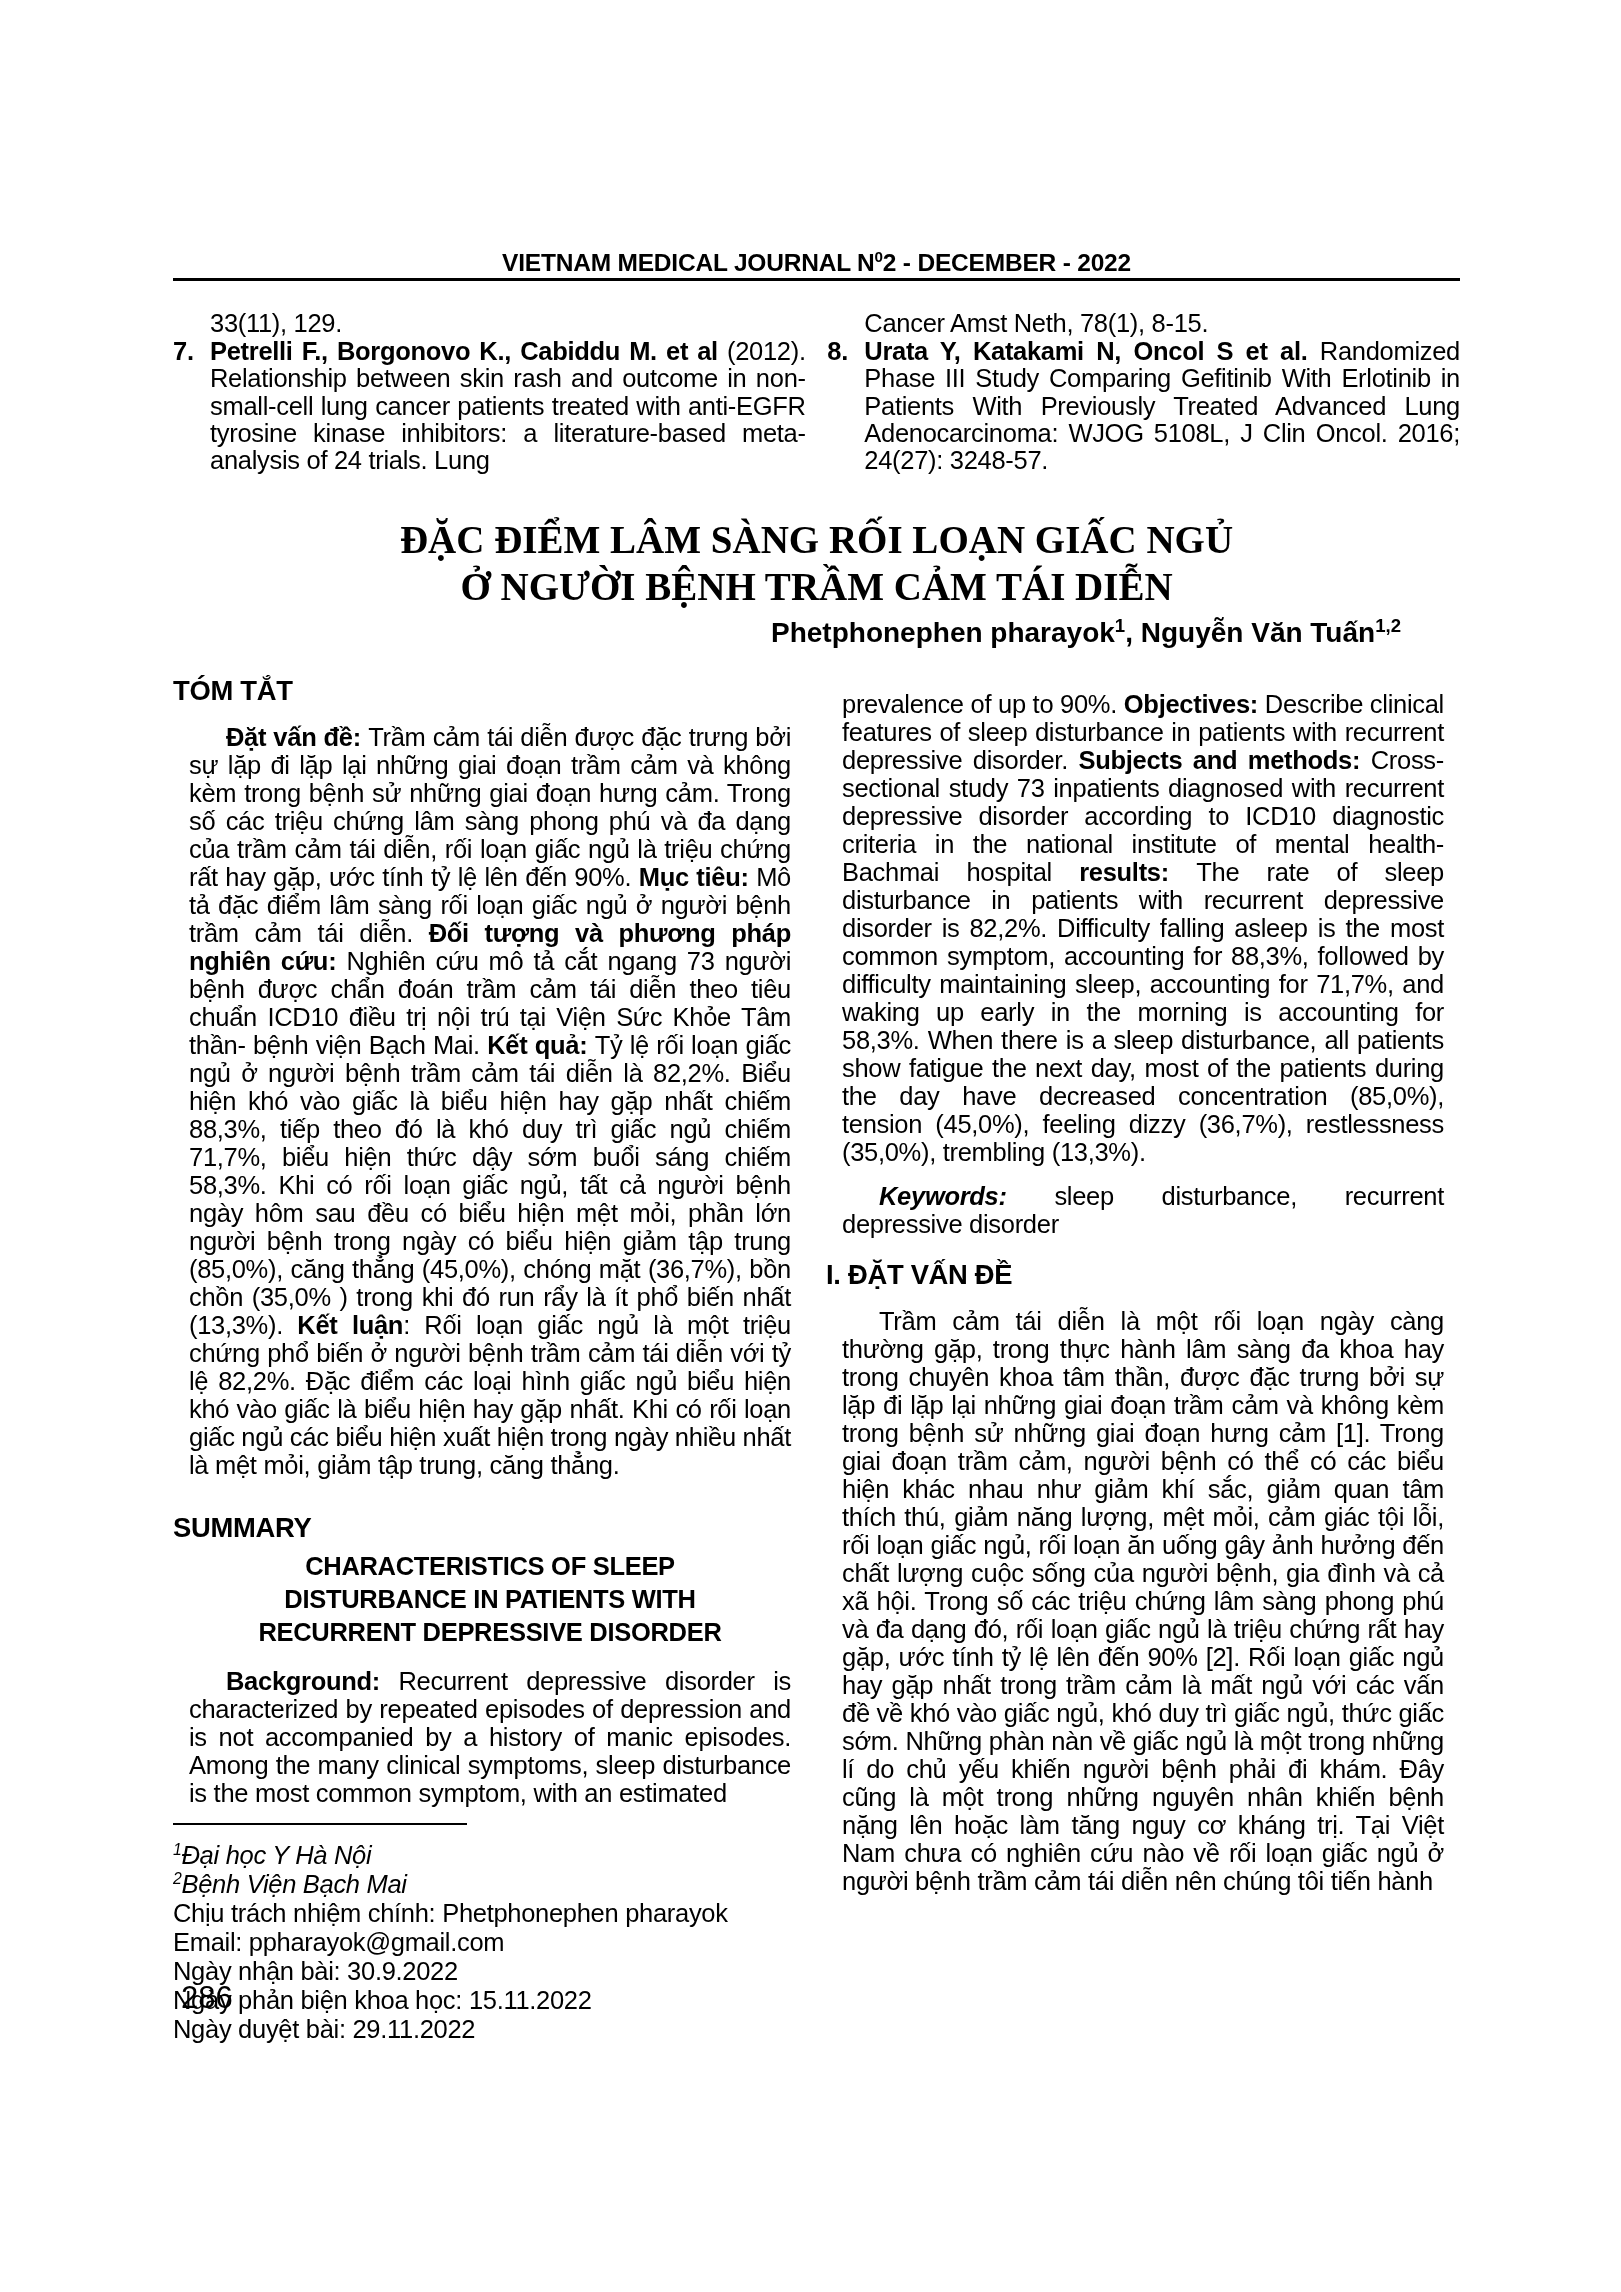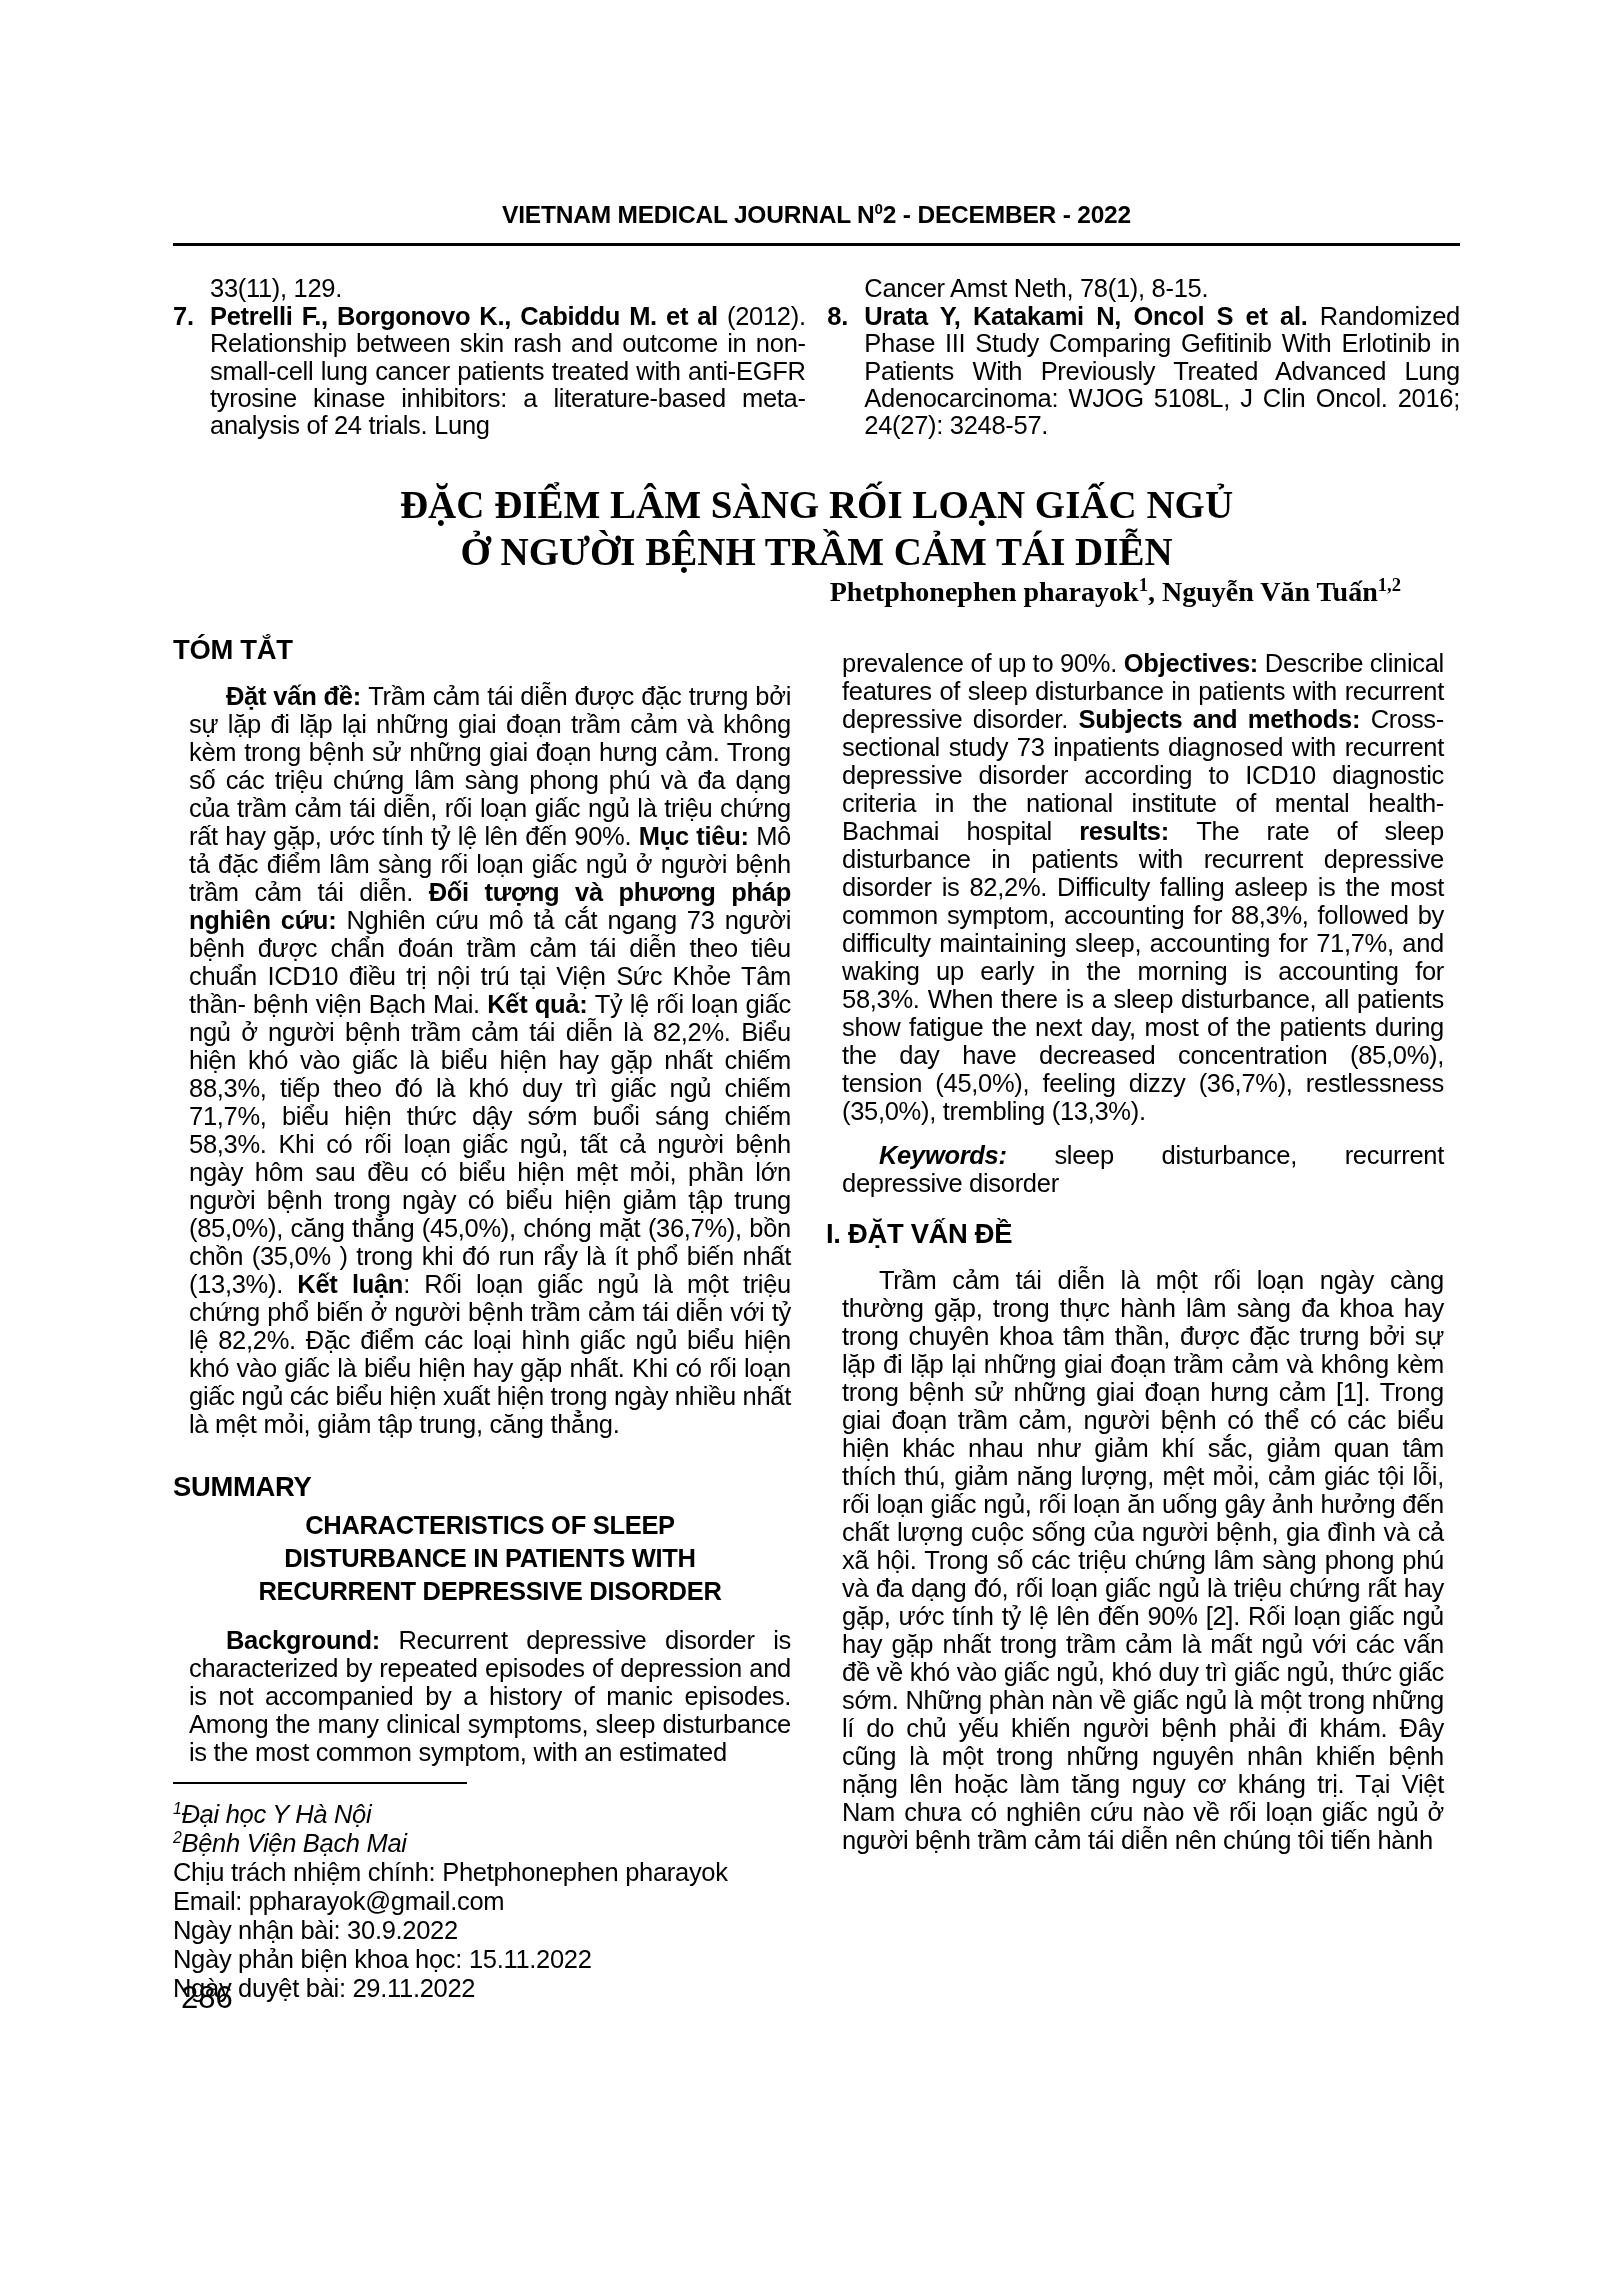--- a/index.html
+++ b/index.html
@@ -17,22 +17,23 @@
   .b { font-weight:700; }
   .i { font-style:italic; }
 
   
   .masthead {
     text-align:center;
     font-weight:700;
     font-size:24.5px;
     line-height:27.4px;
     letter-spacing:-0.2px;
-    padding-bottom:15px;
+    padding-bottom:2px;
     border-bottom:3.9px solid #000;
+    margin-top:48px;
   }
 
   
   .refs {
     display:grid;
     grid-template-columns:1fr 1fr;
     column-gap:21.6px;
     margin-top:29px;
     font-size:25.5px;
     line-height:27.4px;
@@ -49,24 +50,24 @@
     margin:41px 0 0;
     text-align:center;
     font-family:"Liberation Serif","DejaVu Serif",serif;
     font-size:39px;
     line-height:47px;
     font-weight:700;
     letter-spacing:0;
   }
   .title-line { display:block; }
   .authors {
-    margin-top:0;
+    margin-top:6px;
     padding-right:59px;
     text-align:right;
-    font-family:Liberation Serif, serif;
+    font-family:Liberation Sans, sans-serif;
     font-size:28px;
     line-height:33px;
     font-weight:700;
   }
   .authors sup { font-size:18.6px; }
 
   
   .cols {
     display:grid;
     grid-template-columns:1fr 1fr;

